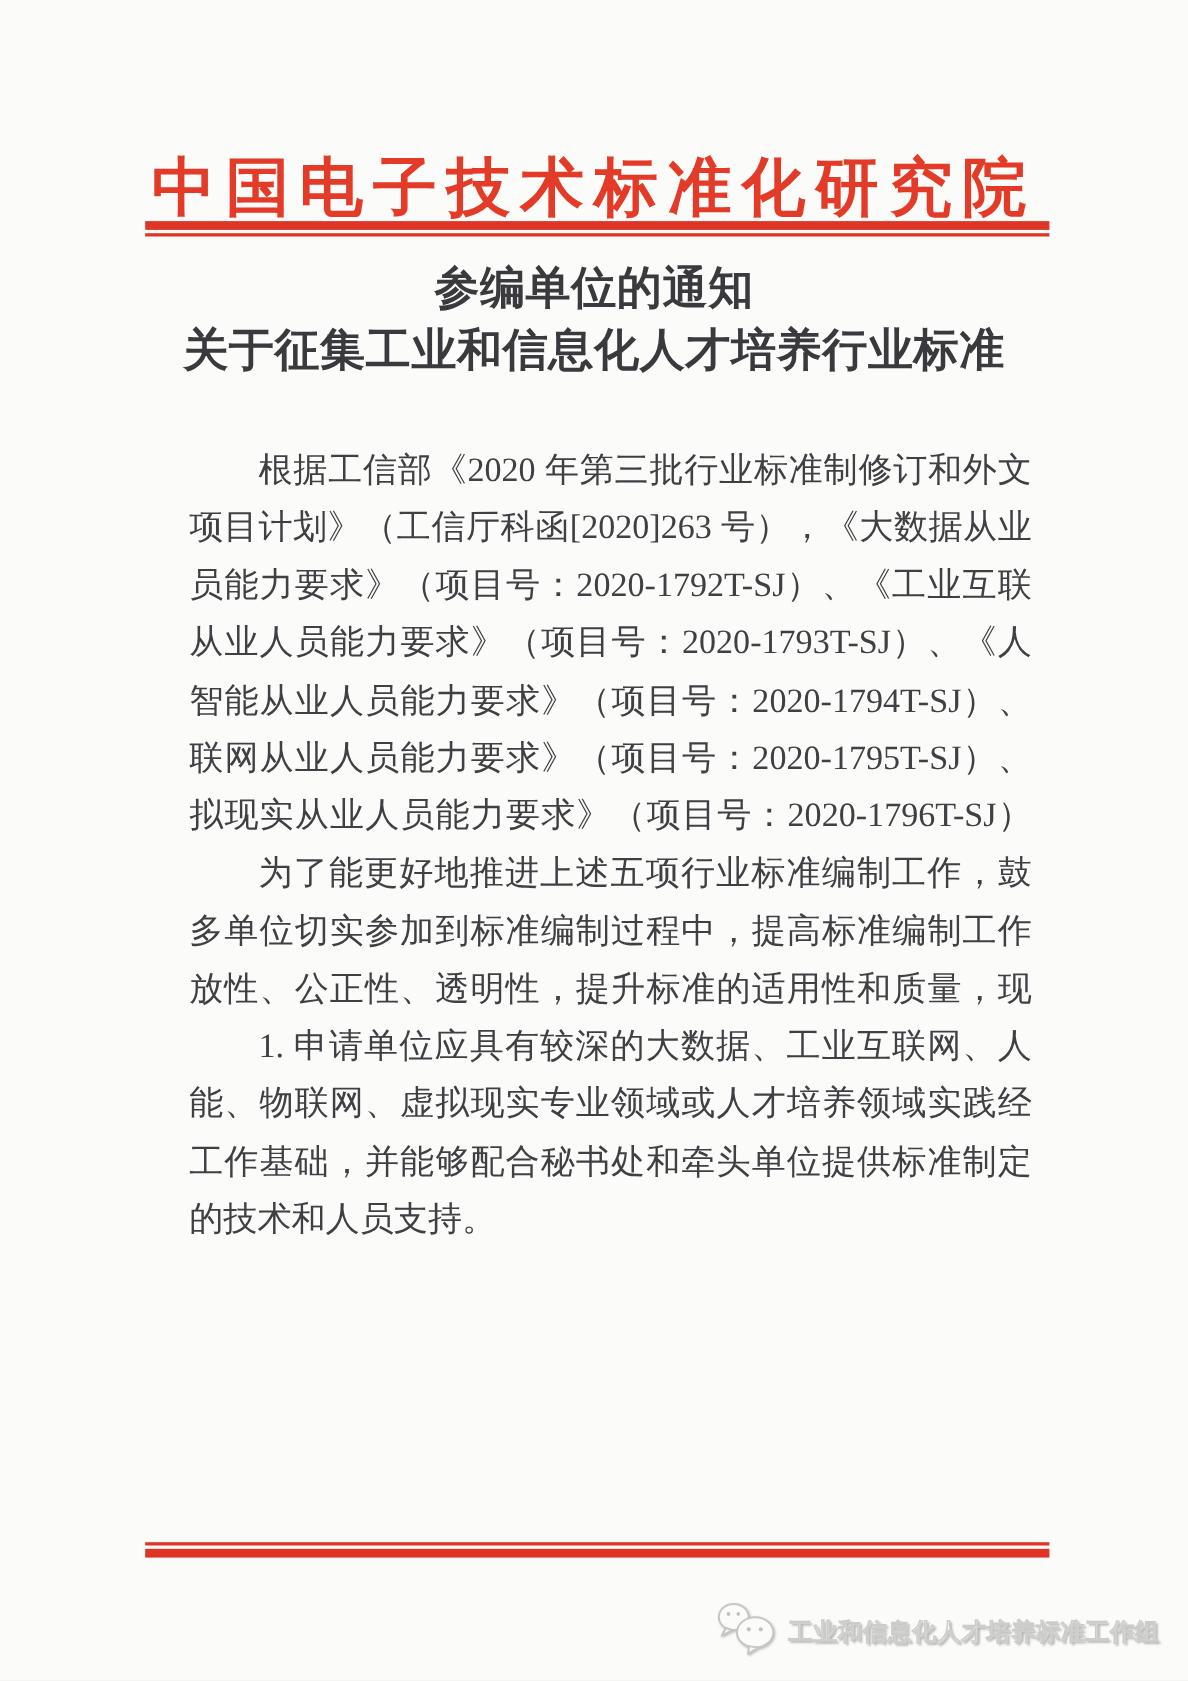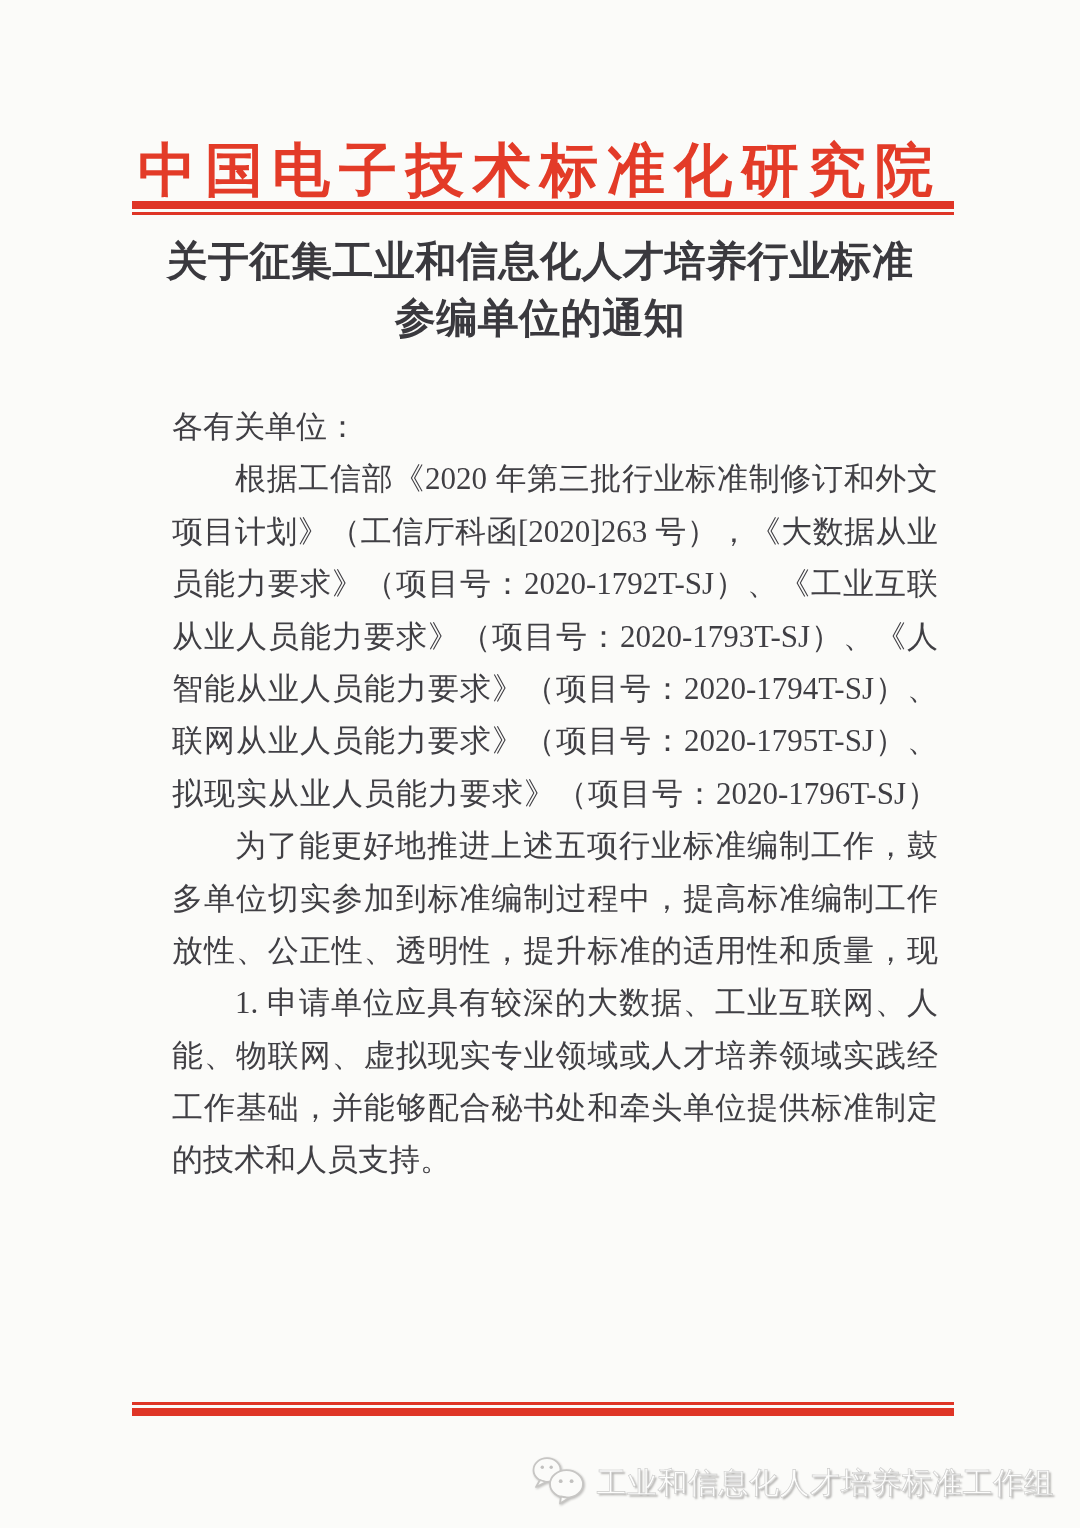--- a/index.html
+++ b/index.html
@@ -89,22 +89,22 @@
   .watermark {
     position: absolute;
     top: 1455px;
     right: 26px;
     display: flex;
     align-items: center;
     gap: 9px;
   }
   .wm-text {
     font-family: "Liberation Sans", "DejaVu Sans", sans-serif;
-    font-weight: normal;
-    font-size: 30px;
+    font-weight: bold;
+    font-size: 22px;
     letter-spacing: 0.5px;
     color: #fdfdfc;
     -webkit-text-stroke: 0.6px #cccccb;
     text-shadow: 2px 2px 2px #b3b2b0;
     white-space: nowrap;
   }
   .wm-icon { filter: drop-shadow(1.5px 1.5px 1px #bdbcba); }
 </style>
 </head>
 <body>
@@ -113,26 +113,25 @@
 
   <div class="letterhead">中国电子技术标准化研究院</div>
 
   <div class="rule rule-top">
     <div class="thick"></div>
     <div class="gap"></div>
     <div class="thin"></div>
   </div>
 
   <div class="doc-title">
+    <div>参编单位的通知</div>
     <div>关于征集工业和信息化人才培养行业标准</div>
-    <div>参编单位的通知</div>
   </div>
 
   <div class="body-text">
-    <div class="line">各有关单位：</div>
     <div class="line just indent">根据工信部《2020 年第三批行业标准制修订和外文版</div>
     <div class="line just">项目计划》（工信厅科函[2020]263 号），《大数据从业人</div>
     <div class="line just">员能力要求》（项目号：2020-1792T-SJ）、《工业互联网</div>
     <div class="line just">从业人员能力要求》（项目号：2020-1793T-SJ）、《人工</div>
     <div class="line just">智能从业人员能力要求》（项目号：2020-1794T-SJ）、《物</div>
     <div class="line just">联网从业人员能力要求》（项目号：2020-1795T-SJ）、《虚</div>
     <div class="line just">拟现实从业人员能力要求》（项目号：2020-1796T-SJ）五</div>
     <div class="line just indent">为了能更好地推进上述五项行业标准编制工作，鼓励更</div>
     <div class="line just">多单位切实参加到标准编制过程中，提高标准编制工作的开</div>
     <div class="line just">放性、公正性、透明性，提升标准的适用性和质量，现公开</div>

